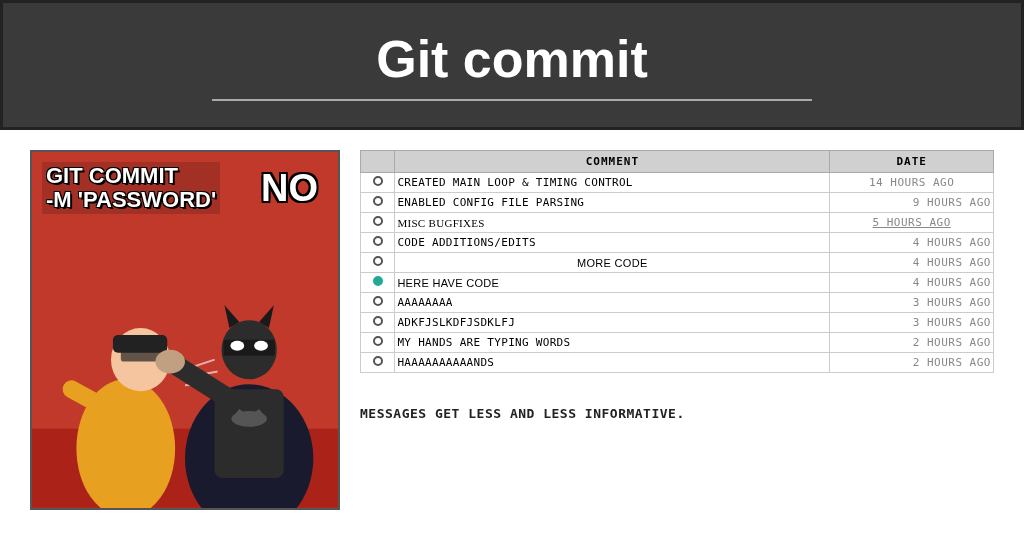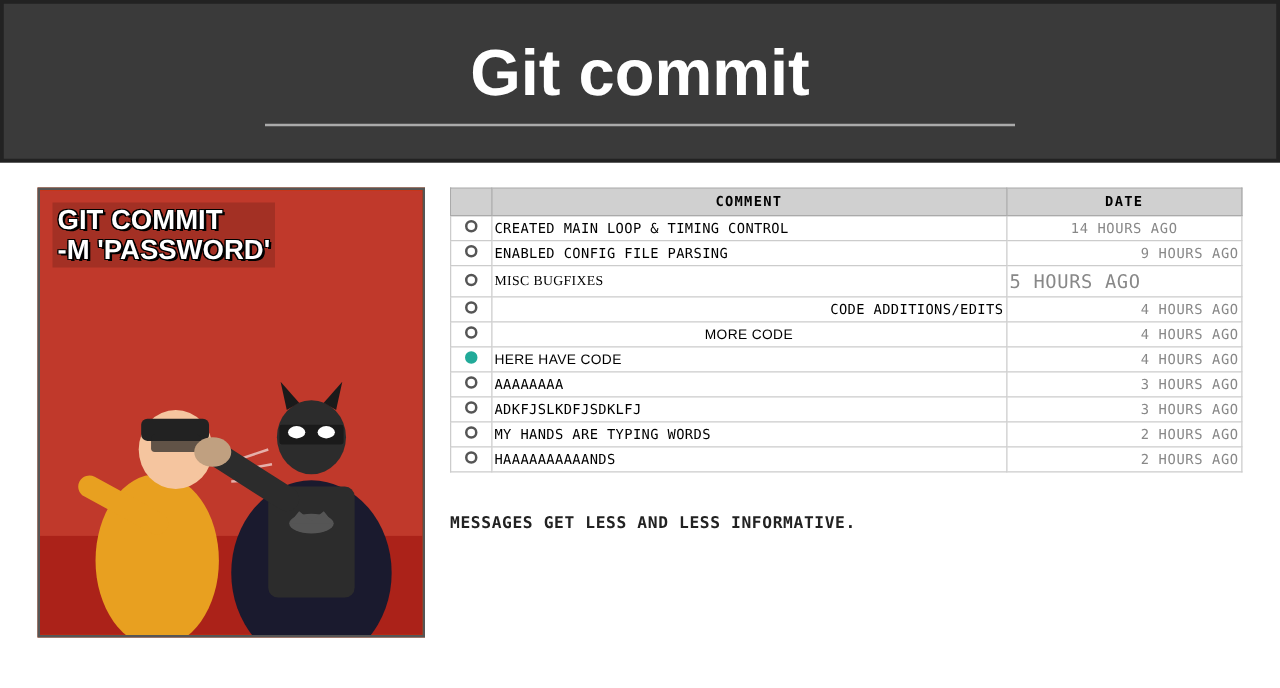--- a/index.html
+++ b/index.html
@@ -199,20 +199,21 @@
 
       <ellipse cx="220" cy="270" rx="18" ry="8" fill="#555"></ellipse>
       <polygon points="202,270 210,260 220,268 230,260 238,270" fill="#555"></polygon>
 
       <line x1="200" y1="250" x2="145" y2="215" stroke="#2c2c2c" stroke-width="20" stroke-linecap="round"></line>
 
       <ellipse cx="140" cy="212" rx="15" ry="12" fill="#c0a080"></ellipse>
     </svg>
 
     <div class="meme-text-topleft">GIT COMMIT<br>-M 'PASSWORD'</div>
+    <div class="meme-text-no">NO</div>
   </div>
 
   <div class="git-panel">
     <table class="git-table">
       <thead>
         <tr>
           <th></th>
           <th>COMMENT</th>
           <th>DATE</th>
         </tr>
@@ -224,25 +225,25 @@
             <td style="text-align: center; color: rgb(136, 136, 136); font-family: monospace; font-size: 11px; white-space: nowrap;">14 HOURS AGO</td>
           </tr>
           <tr>
             <td style="text-align: center; padding: 2px 4px;"><span class="dot"></span></td>
             <td style="font-family: monospace; font-size: 11px; text-transform: uppercase; letter-spacing: 0.3px;">ENABLED CONFIG FILE PARSING</td>
             <td style="text-align: right; color: rgb(136, 136, 136); font-family: monospace; font-size: 11px; white-space: nowrap;">9 HOURS AGO</td>
           </tr>
           <tr>
             <td style="text-align: center; padding: 2px 4px;"><span class="dot"></span></td>
             <td style="font-family: Liberation Serif, serif; font-size: 11px; text-transform: uppercase; letter-spacing: 0.3px; margin-left: 26px;">MISC BUGFIXES</td>
-            <td style="text-align: left; color: rgb(136, 136, 136); font-family: monospace; font-size: 15px; white-space: nowrap;">5 HOURS AGO</td>
-          </tr>
-          <tr>
-            <td style="text-align: center; padding: 2px 4px;"><span class="dot"></span></td>
-            <td style="font-family: monospace; font-size: 11px; text-transform: uppercase; letter-spacing: 0.3px; text-align: right;">CODE ADDITIONS/EDITS</td>
+            <td style="text-align: center; color: rgb(136, 136, 136); font-family: monospace; font-size: 11px; white-space: nowrap; text-decoration: underline;">5 HOURS AGO</td>
+          </tr>
+          <tr>
+            <td style="text-align: center; padding: 2px 4px;"><span class="dot"></span></td>
+            <td style="font-family: monospace; font-size: 11px; text-transform: uppercase; letter-spacing: 0.3px;">CODE ADDITIONS/EDITS</td>
             <td style="text-align: right; color: rgb(136, 136, 136); font-family: monospace; font-size: 11px; white-space: nowrap;">4 HOURS AGO</td>
           </tr>
           <tr>
             <td style="text-align: center; padding: 2px 4px;"><span class="dot"></span></td>
             <td style="font-family: Liberation Sans, sans-serif; font-size: 11px; text-transform: uppercase; letter-spacing: 0.3px; text-align: center;">MORE CODE</td>
             <td style="text-align: right; color: rgb(136, 136, 136); font-family: monospace; font-size: 11px; white-space: nowrap;">4 HOURS AGO</td>
           </tr>
           <tr>
             <td style="text-align: center; padding: 2px 4px;"><span class="dot green"></span></td>
             <td style="font-family: Liberation Sans, sans-serif; font-size: 11px; text-transform: uppercase; letter-spacing: 0.3px;">HERE HAVE CODE</td>

